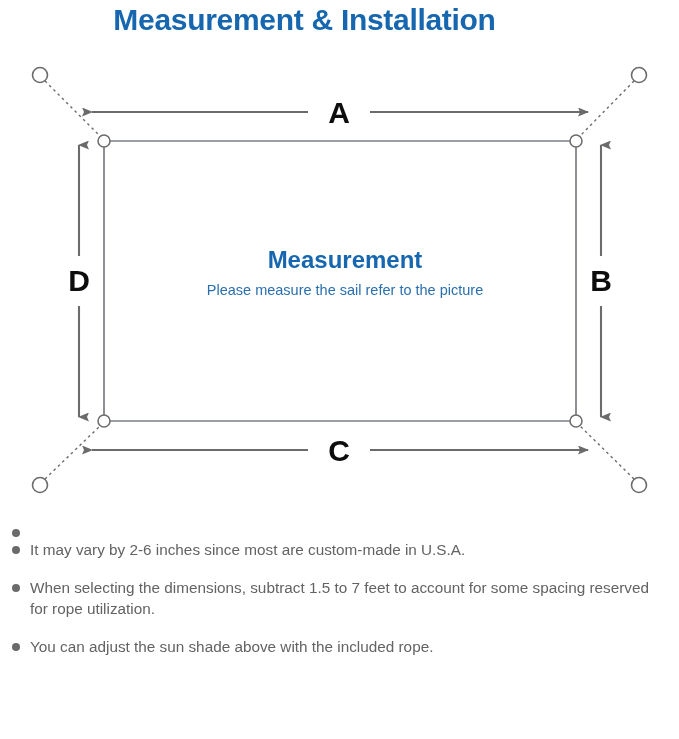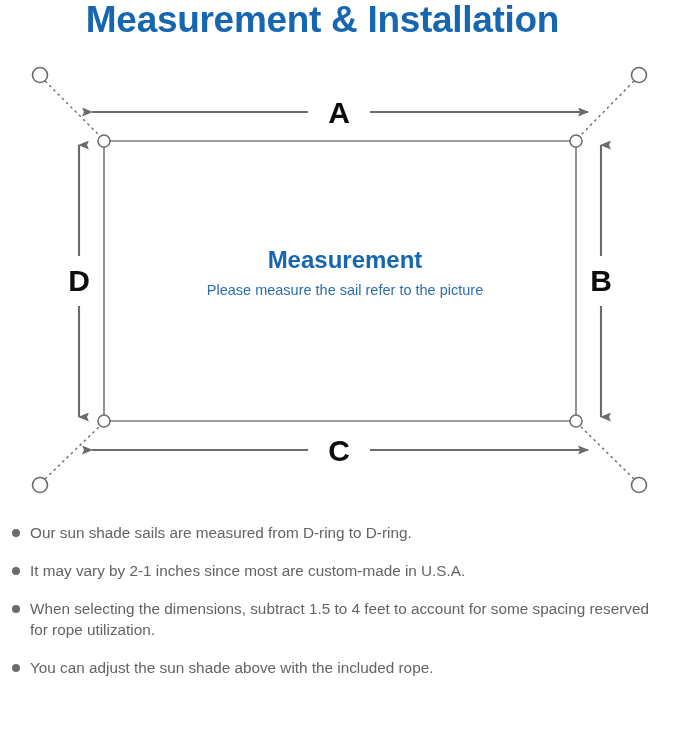--- a/index.html
+++ b/index.html
@@ -16,26 +16,25 @@
     -webkit-font-smoothing: antialiased;
   }
 
   
   #page-title {
     position: absolute;
     left: 0;
     top: 0;
     width: 609px;
     text-align: center;
-    font-size: 37px;
+    font-size: 30px;
     font-weight: bold;
     color: #1667af;
     letter-spacing: -0.3px;
     line-height: 40px;
-    padding-left: 18px;
   }
 
   
   #diagram {
     position: absolute;
     left: 0;
     top: 44px;
     width: 679px;
     height: 470px;
   }
@@ -157,27 +156,26 @@
     <text class="dim-label" x="601" y="247" text-anchor="middle">B</text>
 
     <text class="center-title" x="345" y="224" text-anchor="middle">Measurement</text>
     <text class="center-sub" x="345" y="251" text-anchor="middle">Please measure the sail refer to the picture</text>
   </svg>
 </div>
 
 <div id="notes">
   <div class="note-item">
     <span class="note-bullet"></span>
-    <span>Our sun shade sails are measured from D-ring to D-ring.</span>
   </div>
   <div class="note-item">
     <span class="note-bullet"></span>
-    <span>It may vary by 2-1 inches since most are custom-made in U.S.A.</span>
+    <span>It may vary by 2-6 inches since most are custom-made in U.S.A.</span>
   </div>
   <div class="note-item">
     <span class="note-bullet"></span>
-    <span>When selecting the dimensions, subtract 1.5 to 4 feet to account for some spacing reserved for rope utilization.</span>
+    <span>When selecting the dimensions, subtract 1.5 to 7 feet to account for some spacing reserved for rope utilization.</span>
   </div>
   <div class="note-item">
     <span class="note-bullet"></span>
     <span>You can adjust the sun shade above with the included rope.</span>
   </div>
 </div>
 
 </body></html>

